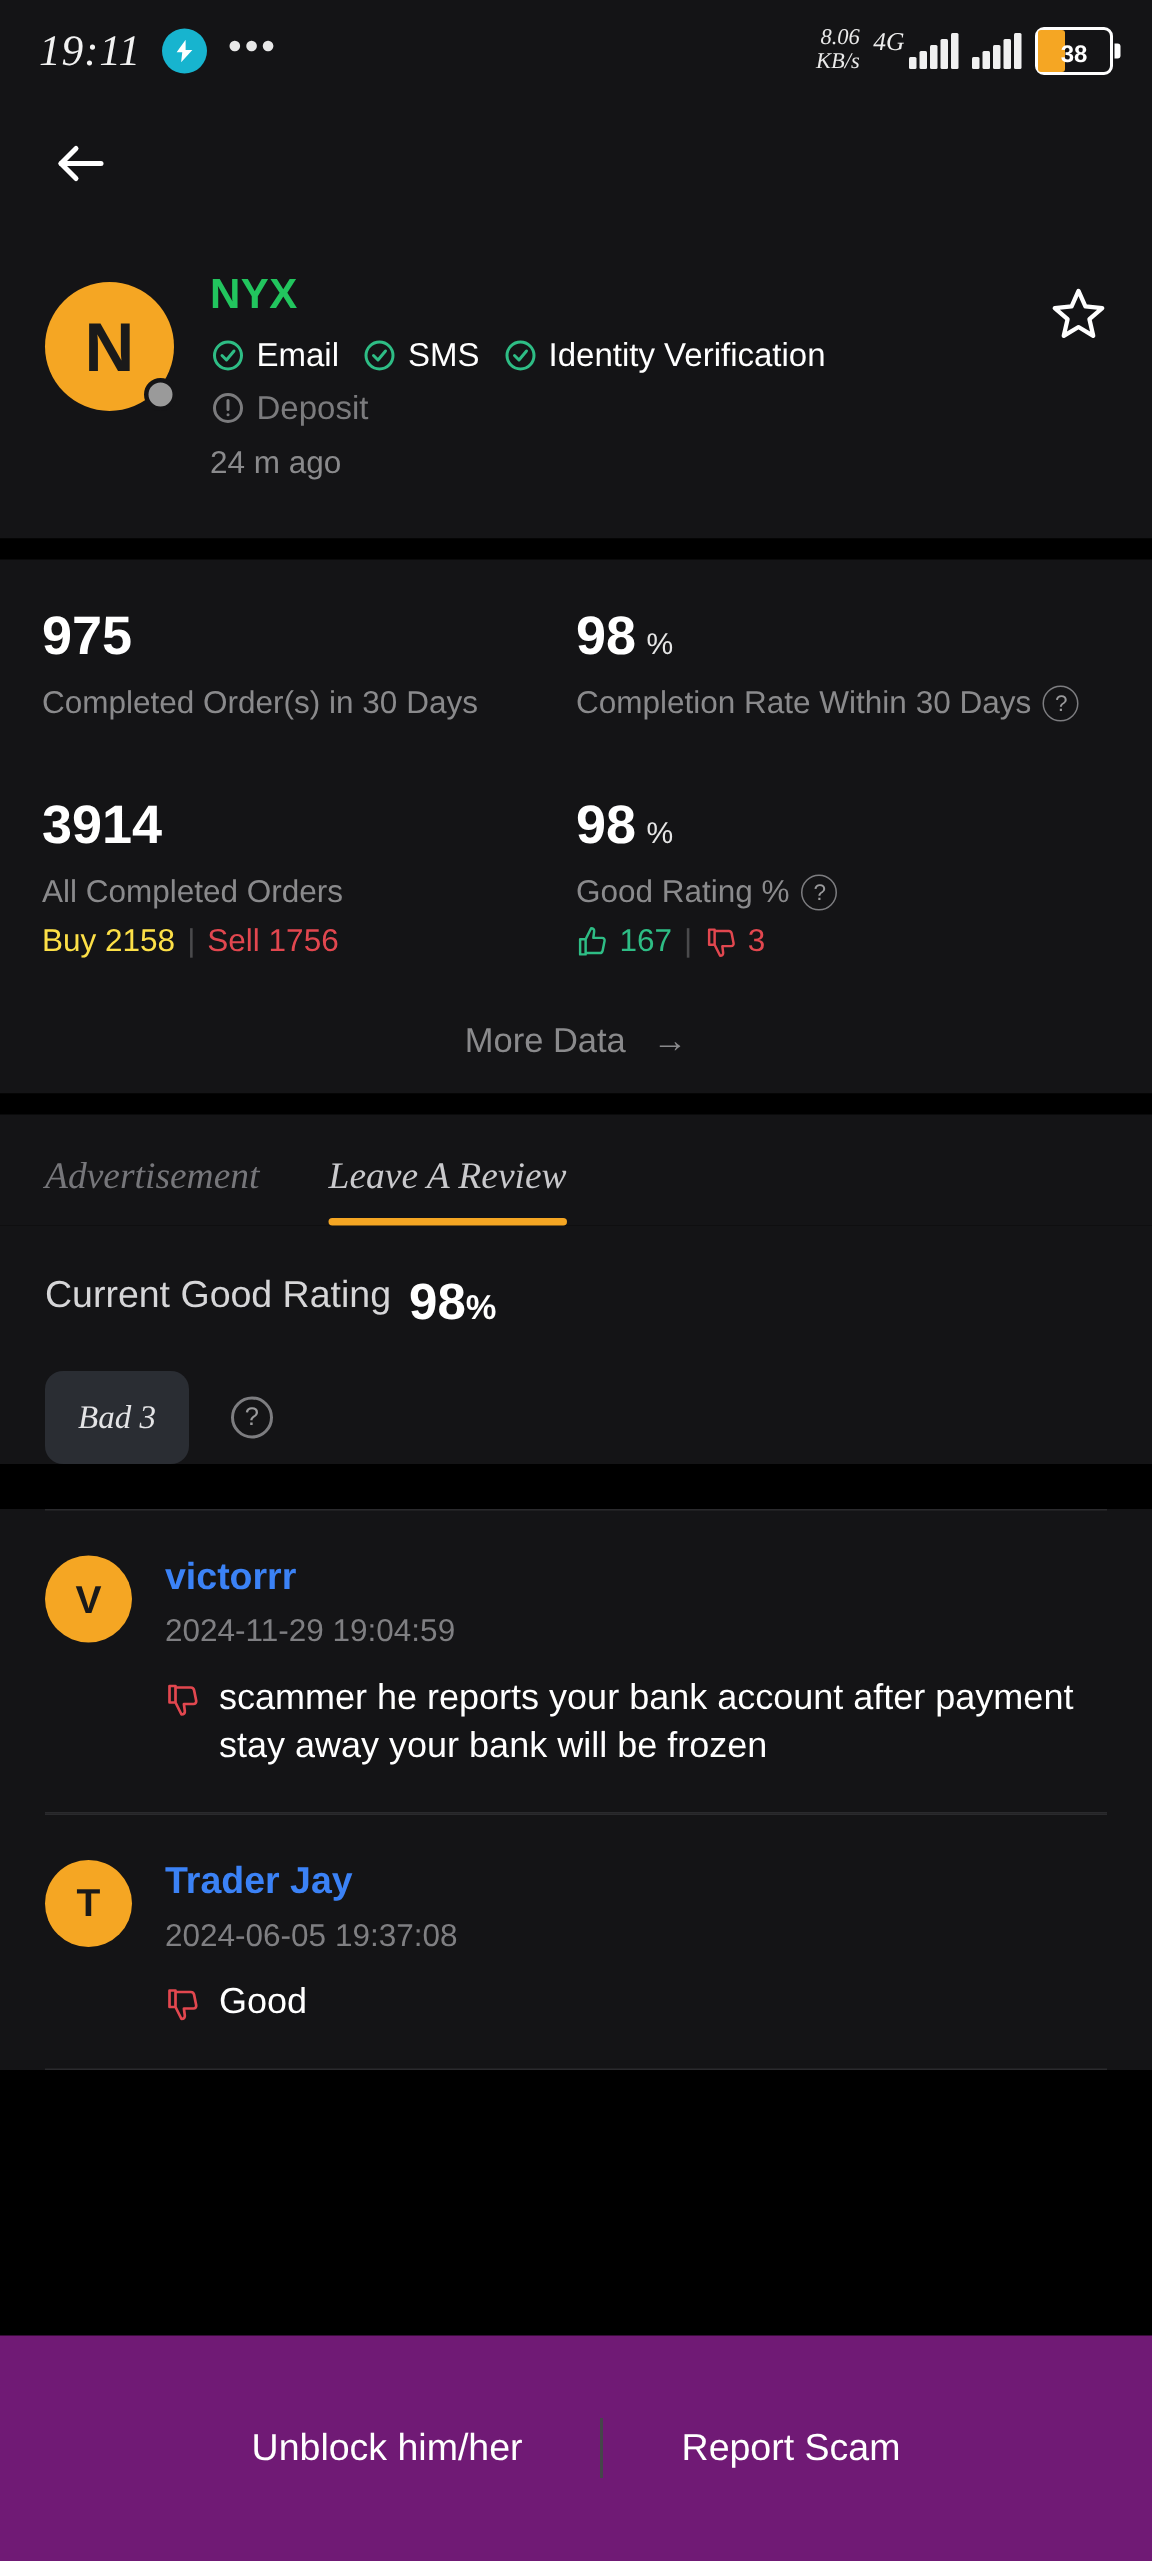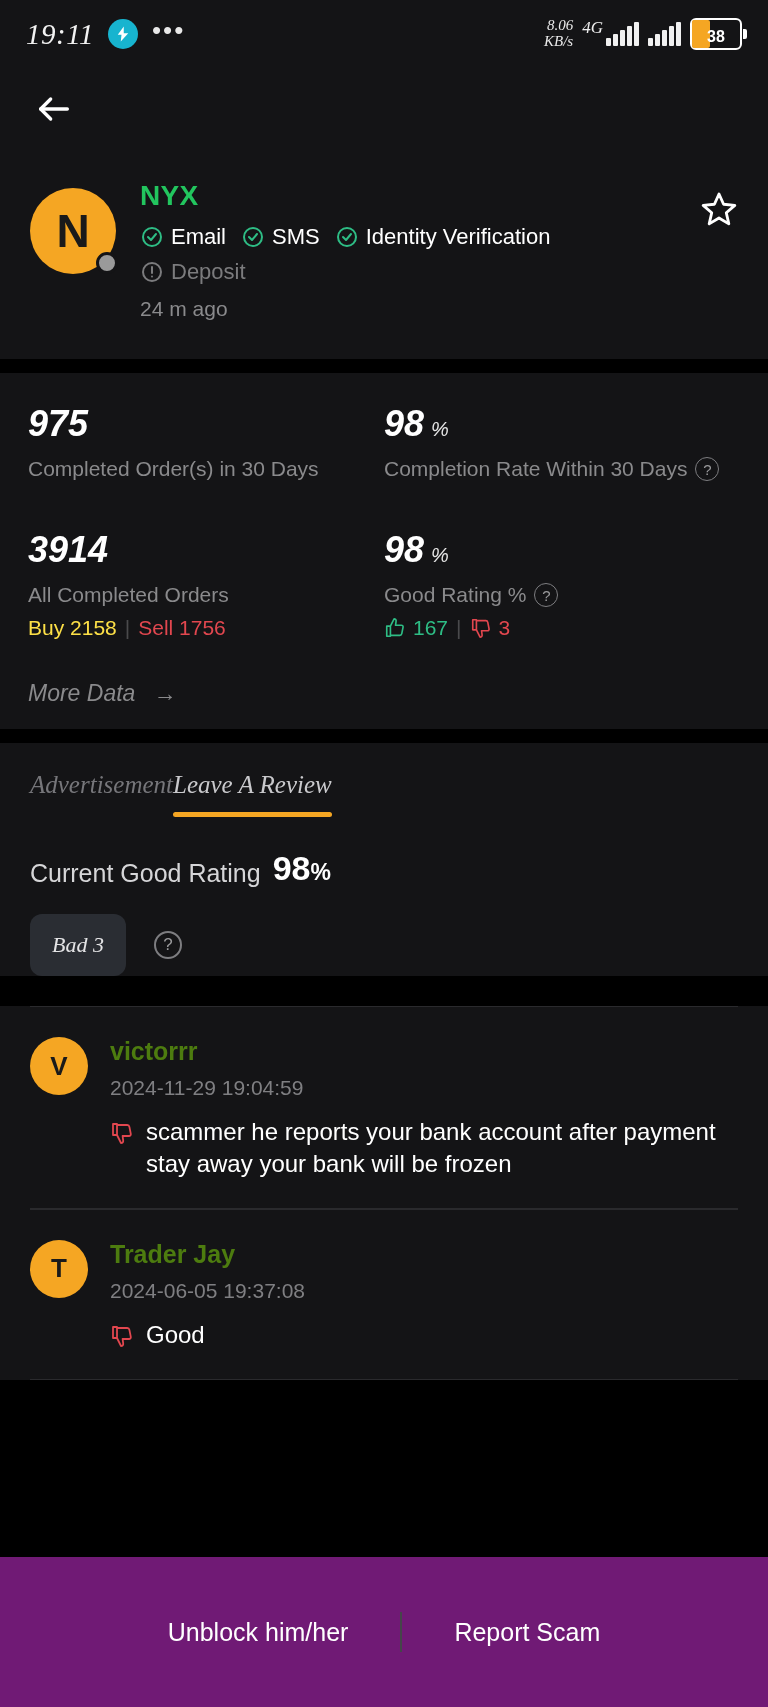--- a/index.html
+++ b/index.html
@@ -85,51 +85,51 @@
   .badge span { color:#fff; font-size:22px; }
   .badge.off span { color:#7b7b7d; }
   .p-time { color:#8a8a8c; font-size:21px; margin-top:12px;}
   .star-btn { margin-left:auto; padding-top:10px; cursor:pointer;}
 
   .gap { height: 14px; background:#000; }
 
   
   .stats { background:#141416; padding: 30px 28px 22px 28px;}
   .stats-grid { display:grid; grid-template-columns: 1fr 1fr; row-gap: 48px; }
-  .stat-val { color:#fff; font-size:36px; font-weight:700; display:flex; align-items:baseline; gap:7px;font-style:italic;}
+  .stat-val { color:#fff; font-size:36px; font-weight:700; display:flex; align-items:baseline; gap:7px;}
   .stat-val .unit { font-size:20px; font-weight:400; color:#e6e6e6;}
   .stat-label { color:#8a8a8c; font-size:21px; margin-top:12px; display:flex; align-items:center; gap:8px;}
   .stat-sub { margin-top:9px; font-size:21px; display:flex; align-items:center; gap:8px;}
   .buy { color:#fde047; } .sell { color:#e2474f; }
   .divider-v { color:#4a4a4c; }
   .thumb-row { display:flex; align-items:center; gap:7px;}
   .good-n { color:#2ebd85; font-size:21px;}
   .bad-n { color:#e2474f; font-size:21px;}
   .more-data {
     text-align:center; color:#8a8a8c; font-size:23px; margin-top:40px;
-    display:flex; align-items:center; gap:18px; cursor:pointer;font-style:italic;
+    display:flex; align-items:center; justify-content:center; gap:18px; cursor:pointer;
   }
 
   
   .tabs-wrap { background:#141416; }
-  .tabs { display:flex; align-items:flex-end; padding: 28px 30px 0 30px; }
+  .tabs { display:flex; align-items:flex-end; padding: 28px 30px 0 30px; gap:46px; }
   .tab {
     font-family:"Liberation Serif", serif; font-style:italic;
     font-size:25px; color:#76767a; padding-bottom:18px; cursor:pointer;
     position:relative;
   }
   .tab.active { color:#c9c9cc; }
   .tab.active::after{
     content:""; position:absolute; left:0; right:0; bottom:0;
     height:5px; background:#f5a623; border-radius:3px;
   }
 
   
   .rating-block { background:#141416; padding: 32px 30px 0 30px;}
-  .rating-line { display:flex; align-items:flex-end; gap:12px;}
+  .rating-line { display:flex; align-items:flex-start; gap:12px;}
   .rating-lbl { color:#d6d6d8; font-size:25px;}
   .rating-pct { color:#fff; font-size:34px; font-weight:700;}
   .rating-pct .sm { font-size:23px; }
   .chips { display:flex; align-items:center; gap:4px; margin-top:26px; }
   .chip {
     font-family:"Liberation Serif", serif; font-style:italic;
     font-size:22px; color:#e4e4e6; padding:18px 22px; border-radius:12px;
     cursor:pointer; white-space:nowrap;
   }
   .chip.selected { background:#2a2d33; }
@@ -153,21 +153,21 @@
   .rv-avatar.anon { background:#6e6e72; position:relative; }
   .rv-avatar.anon .head{
     position:absolute; top:12px; left:50%; transform:translateX(-50%);
     width:20px; height:20px; border-radius:50%; background:#9b9b9f;
   }
   .rv-avatar.anon .body{
     position:absolute; bottom:-4px; left:50%; transform:translateX(-50%);
     width:38px; height:26px; border-radius:19px 19px 0 0; background:#9b9b9f;
   }
   .rv-meta { flex:1; min-width:0;}
-  .rv-name { color:#4d7c0f; font-size:25px; font-weight:700;}
+  .rv-name { color:#3b82f6; font-size:25px; font-weight:700;}
   .rv-date { color:#7f7f82; font-size:21px; margin-top:10px;}
   .rv-body { margin-top:16px; margin-left:80px; display:flex; gap:12px; align-items:flex-start;}
   .rv-text { color:#fff; font-size:24px; line-height:1.33; }
 
   
   .footer {
     position:absolute; left:0; right:0; bottom:0; height:150px;
     background:#701a75; display:flex; align-items:center; justify-content:center; gap:0;
   }
   .foot-btn { color:#fff; font-size:25px; padding: 0 52px; cursor:pointer;}

